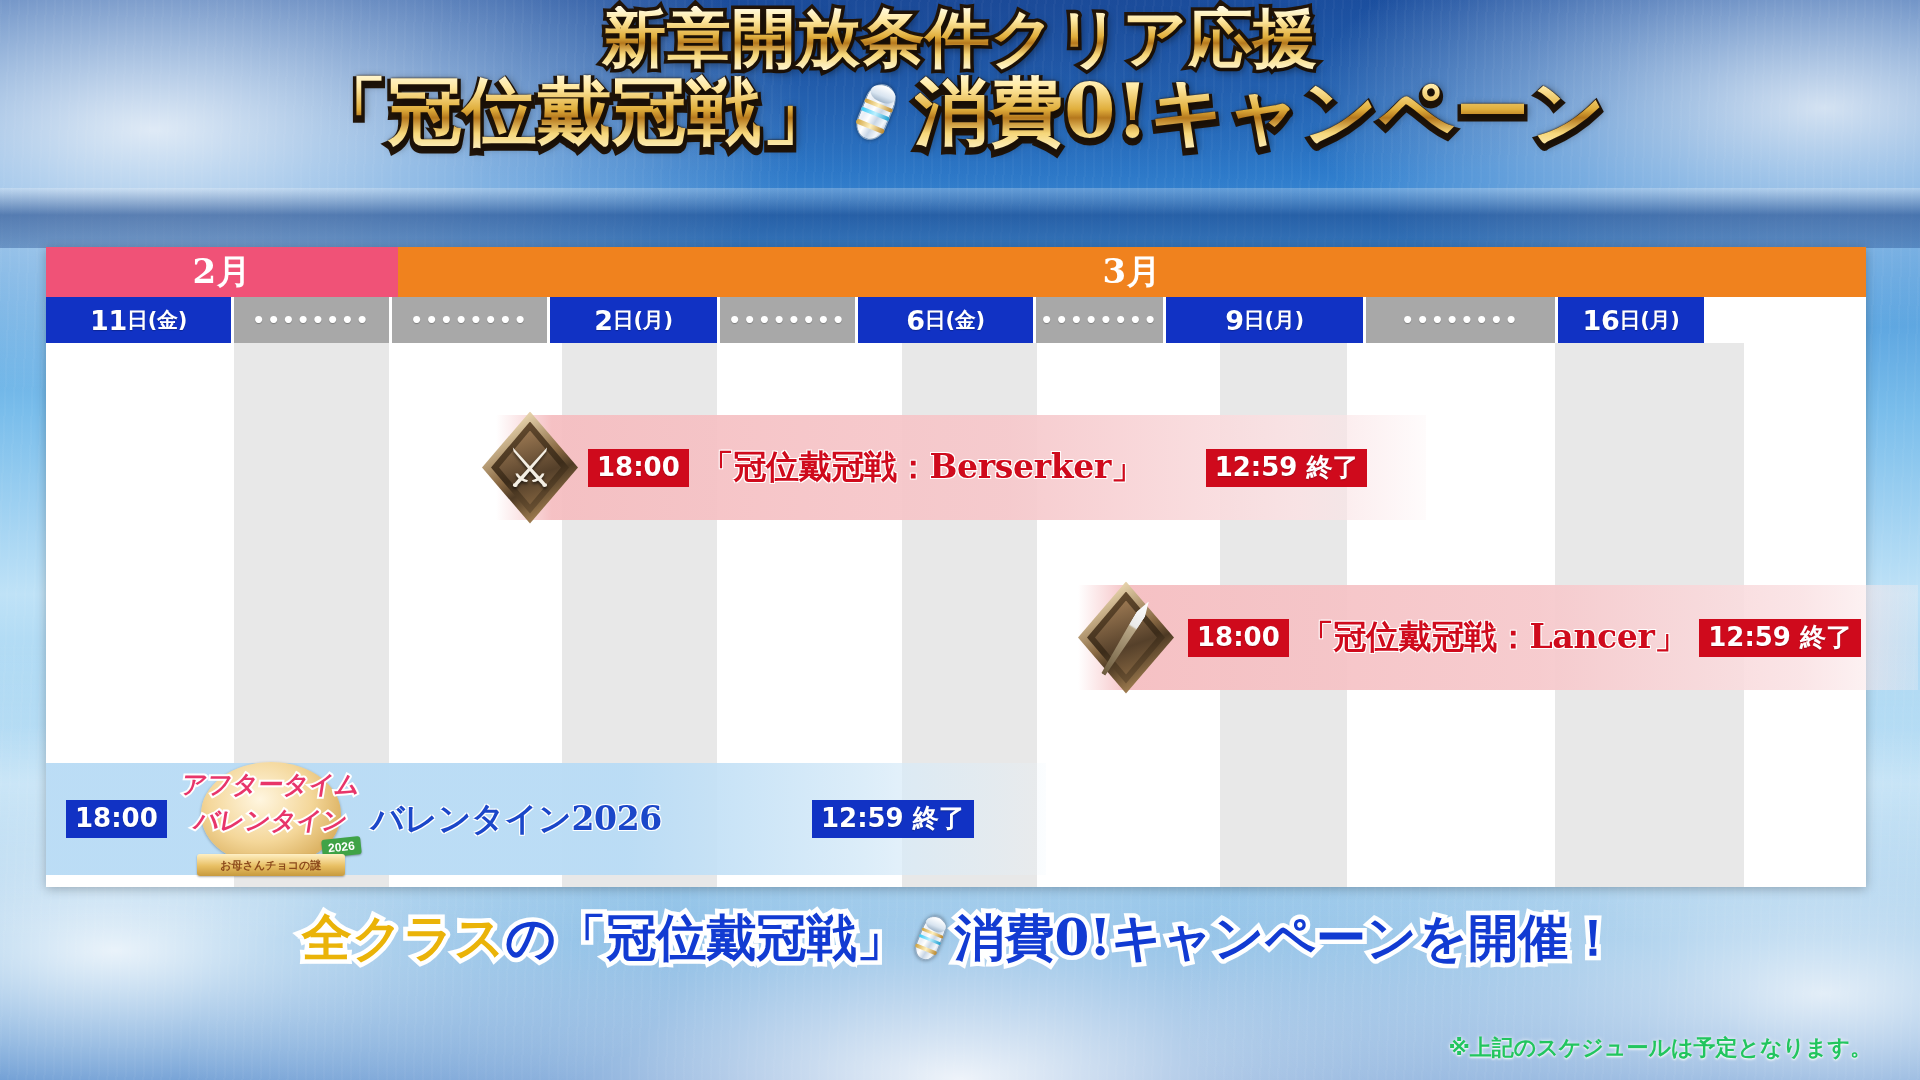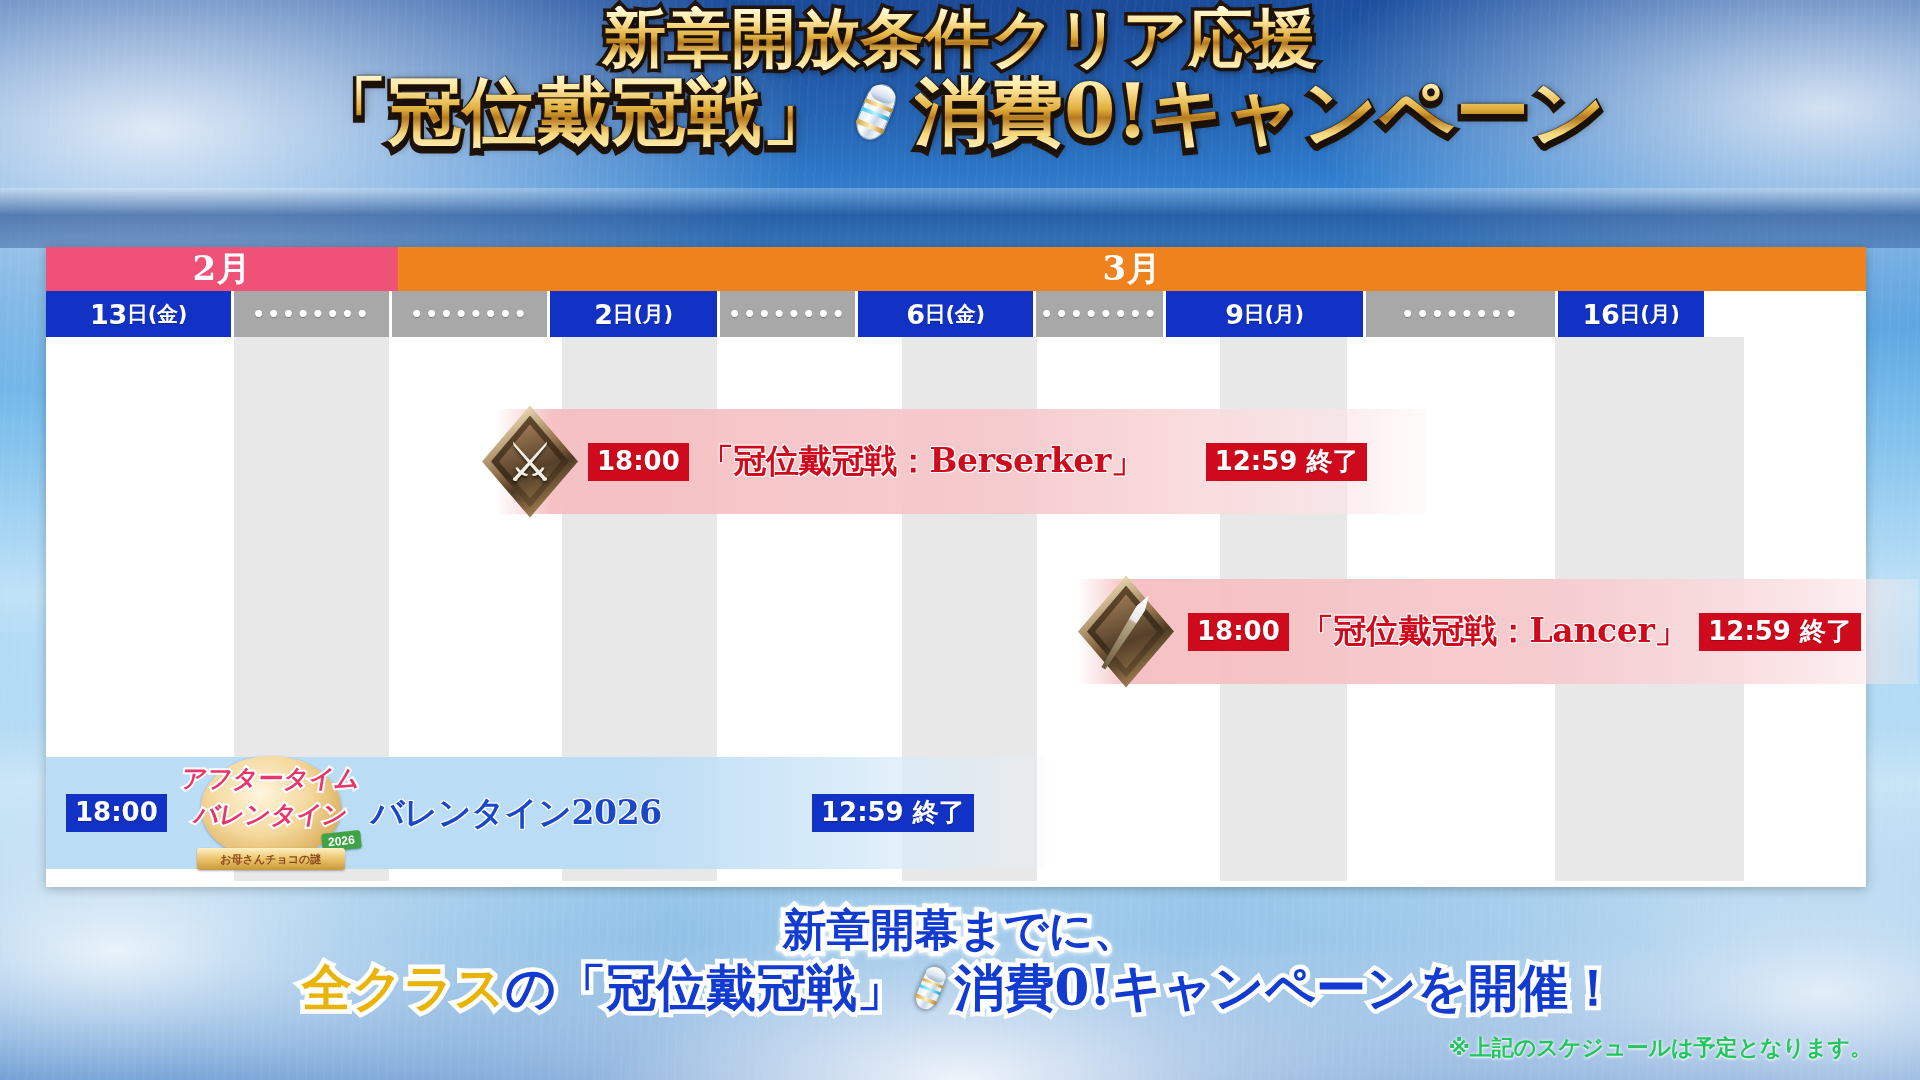--- a/index.html
+++ b/index.html
@@ -91,21 +91,21 @@
     position:absolute; left:14px; top:46px; width:30px; height:5px; border-radius:3px;
     background:linear-gradient(90deg,#cfa23e,#fff0bd,#b9862c);
   }
 
   
   #calendar {
     position:absolute; left:46px; top:247px; width:1820px; height:640px; z-index:6;
     background:#ffffff;
     box-shadow:0 2px 10px rgba(0,0,0,.25);
   }
-  #month-row { display:flex; height:44px; }
+  #month-row { display:flex; height:50px; }
   .month-cell {
     display:flex; align-items:center; justify-content:center;
     color:#fff; font-family:"DejaVu Serif","Liberation Serif",serif;
     font-weight:bold; font-size:34px; letter-spacing:.02em;
   }
   #day-row { display:flex; height:46px; gap:3px; padding:0 0 0 0; }
   .day-cell {
     flex:0 0 auto; display:flex; align-items:center; justify-content:center;
     color:#fff; font-weight:bold; font-size:27px;
     font-family:"DejaVu Sans","Liberation Sans",sans-serif;
@@ -275,21 +275,21 @@
     <div class="month-cell" style="width:352px;background:#f05277;">
       <span>2月</span>
     </div>
     <div class="month-cell" style="width:1468px;background:#f0821e;">
       <span>3月</span>
     </div>
   </div>
 
   <div id="day-row">
     <div class="day-cell date" style="width:185px">
-      <span>13</span>
+      <span>11</span>
         <span class="dsuffix">日(金)</span>
     </div>
     <div class="day-cell dots" style="width:155px">••••••••</div>
     <div class="day-cell dots" style="width:155px">••••••••</div>
     <div class="day-cell date" style="width:167px">
       <span>2</span>
         <span class="dsuffix">日(月)</span>
     </div>
     <div class="day-cell dots" style="width:135px">••••••••</div>
     <div class="day-cell date" style="width:175px">
@@ -351,21 +351,20 @@
             <span>お母さんチョコの謎</span>
           </span>
       </span>
       <span class="evt-title blue" style="margin-left:4px;">バレンタイン2026</span>
       <span class="badge blue" style="margin-left:150px;">12:59 終了</span>
     </div>
   </div>
 </div>
 
 <div id="bottom">
-  <div class="bcopy bline1">新章開幕までに、</div>
   <div class="bcopy bline2">
     <span class="bline2-inner">
       <span class="seg red">全クラス</span>
       <span class="seg">の「冠位戴冠戦」</span>
       <span class="token">
         <span class="body"></span>
           <span class="cap"></span>
         <span class="ring1"></span>
           <span class="ring2"></span>
           <span class="ring3"></span>

